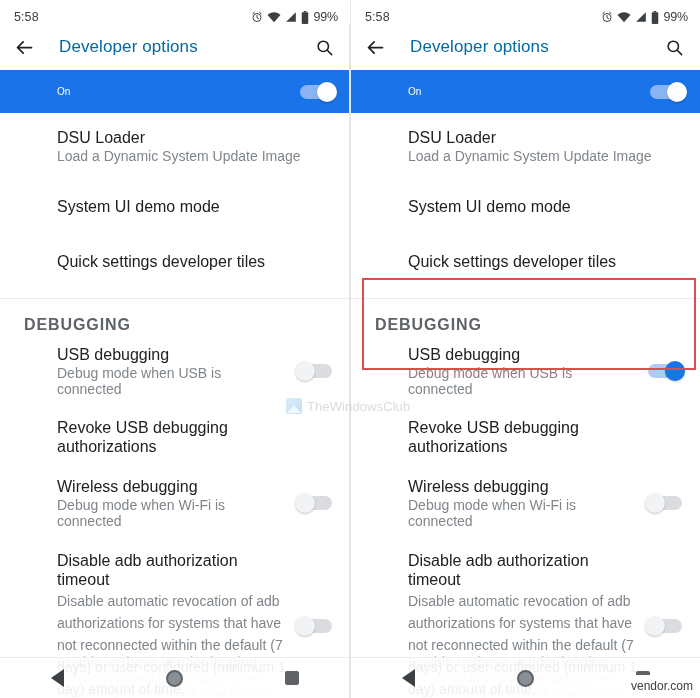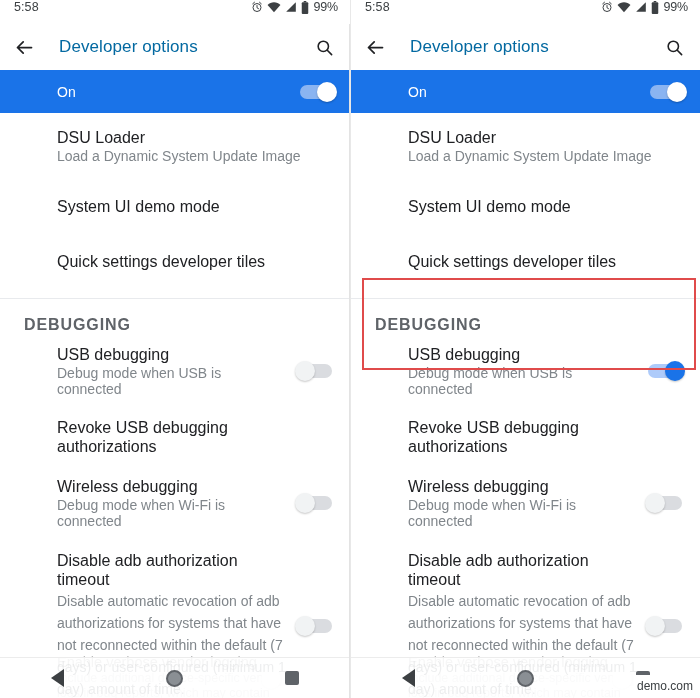--- a/index.html
+++ b/index.html
@@ -9,21 +9,21 @@
     font-family:"Liberation Sans","DejaVu Sans",sans-serif;
     overflow:hidden;
     position:relative;
   }
   .screens{display:flex;width:700px;height:698px;position:relative;}
   .phone{width:350px;height:698px;position:relative;background:#ffffff;overflow:hidden;}
   .phone.right{border-left:1px solid #e8e8e8;box-sizing:border-box;}
 
   
   .statusbar{
-    height:24px;display:flex;align-items:flex-start;justify-content:space-between;
+    height:24px;display:flex;align-items:flex-end;justify-content:space-between;
     padding:0 12px 0 14px;box-sizing:border-box;
   }
   .status-time{font-size:12.5px;color:#3c4043;letter-spacing:.1px;}
   .status-icons{display:flex;align-items:center;gap:4px;}
   .status-icons .pct{font-size:12.5px;color:#3c4043;margin-left:1px;letter-spacing:-.2px;}
   .sicon{display:inline-block;line-height:0;}
 
   
   .appbar{
     height:46px;display:flex;align-items:center;padding:0 14px 0 12px;
@@ -32,21 +32,21 @@
   .appbar .title{
     font-size:17px;color:#0369a1;margin-left:23px;flex:1;letter-spacing:.1px;
   }
   .iconbtn{width:24px;height:24px;display:flex;align-items:center;justify-content:center;}
 
   
   .banner{
     height:43px;background:#1a73e8;display:flex;align-items:center;
     padding:0 16px 0 57px;box-sizing:border-box;
   }
-  .banner .lbl{color:#ffffff;font-size:14px;flex:1;}
+  .banner .lbl{color:#ffffff;font-size:10px;flex:1;}
   .banner .sw-track{
     width:34px;height:14px;border-radius:7px;background:#8ab4f1;position:relative;
   }
   .banner .sw-thumb{
     position:absolute;right:-3px;top:-3px;width:20px;height:20px;border-radius:50%;
     background:#ffffff;box-shadow:0 1px 2px rgba(0,0,0,.25);
   }
 
   
   .list{position:relative;}
@@ -442,18 +442,22 @@
       <div class="nav-back"></div>
       <div class="nav-home"></div>
       <div class="nav-recent"></div>
     </div>
 
     <div class="hl-box" style="left:11px;top:278px;width:334px;height:92px;"></div>
   </div>
 
   <div class="vsep"></div>
 
+  <div class="wm-center">
+    <span class="wm-sq"></span>
+    <span class="wm-tx">TheWindowsClub</span>
+  </div>
 
   <div class="wm-br">
-    <span>demo.com</span>
+    <span>vendor.com</span>
   </div>
 
 </div>
 
 </body></html>

